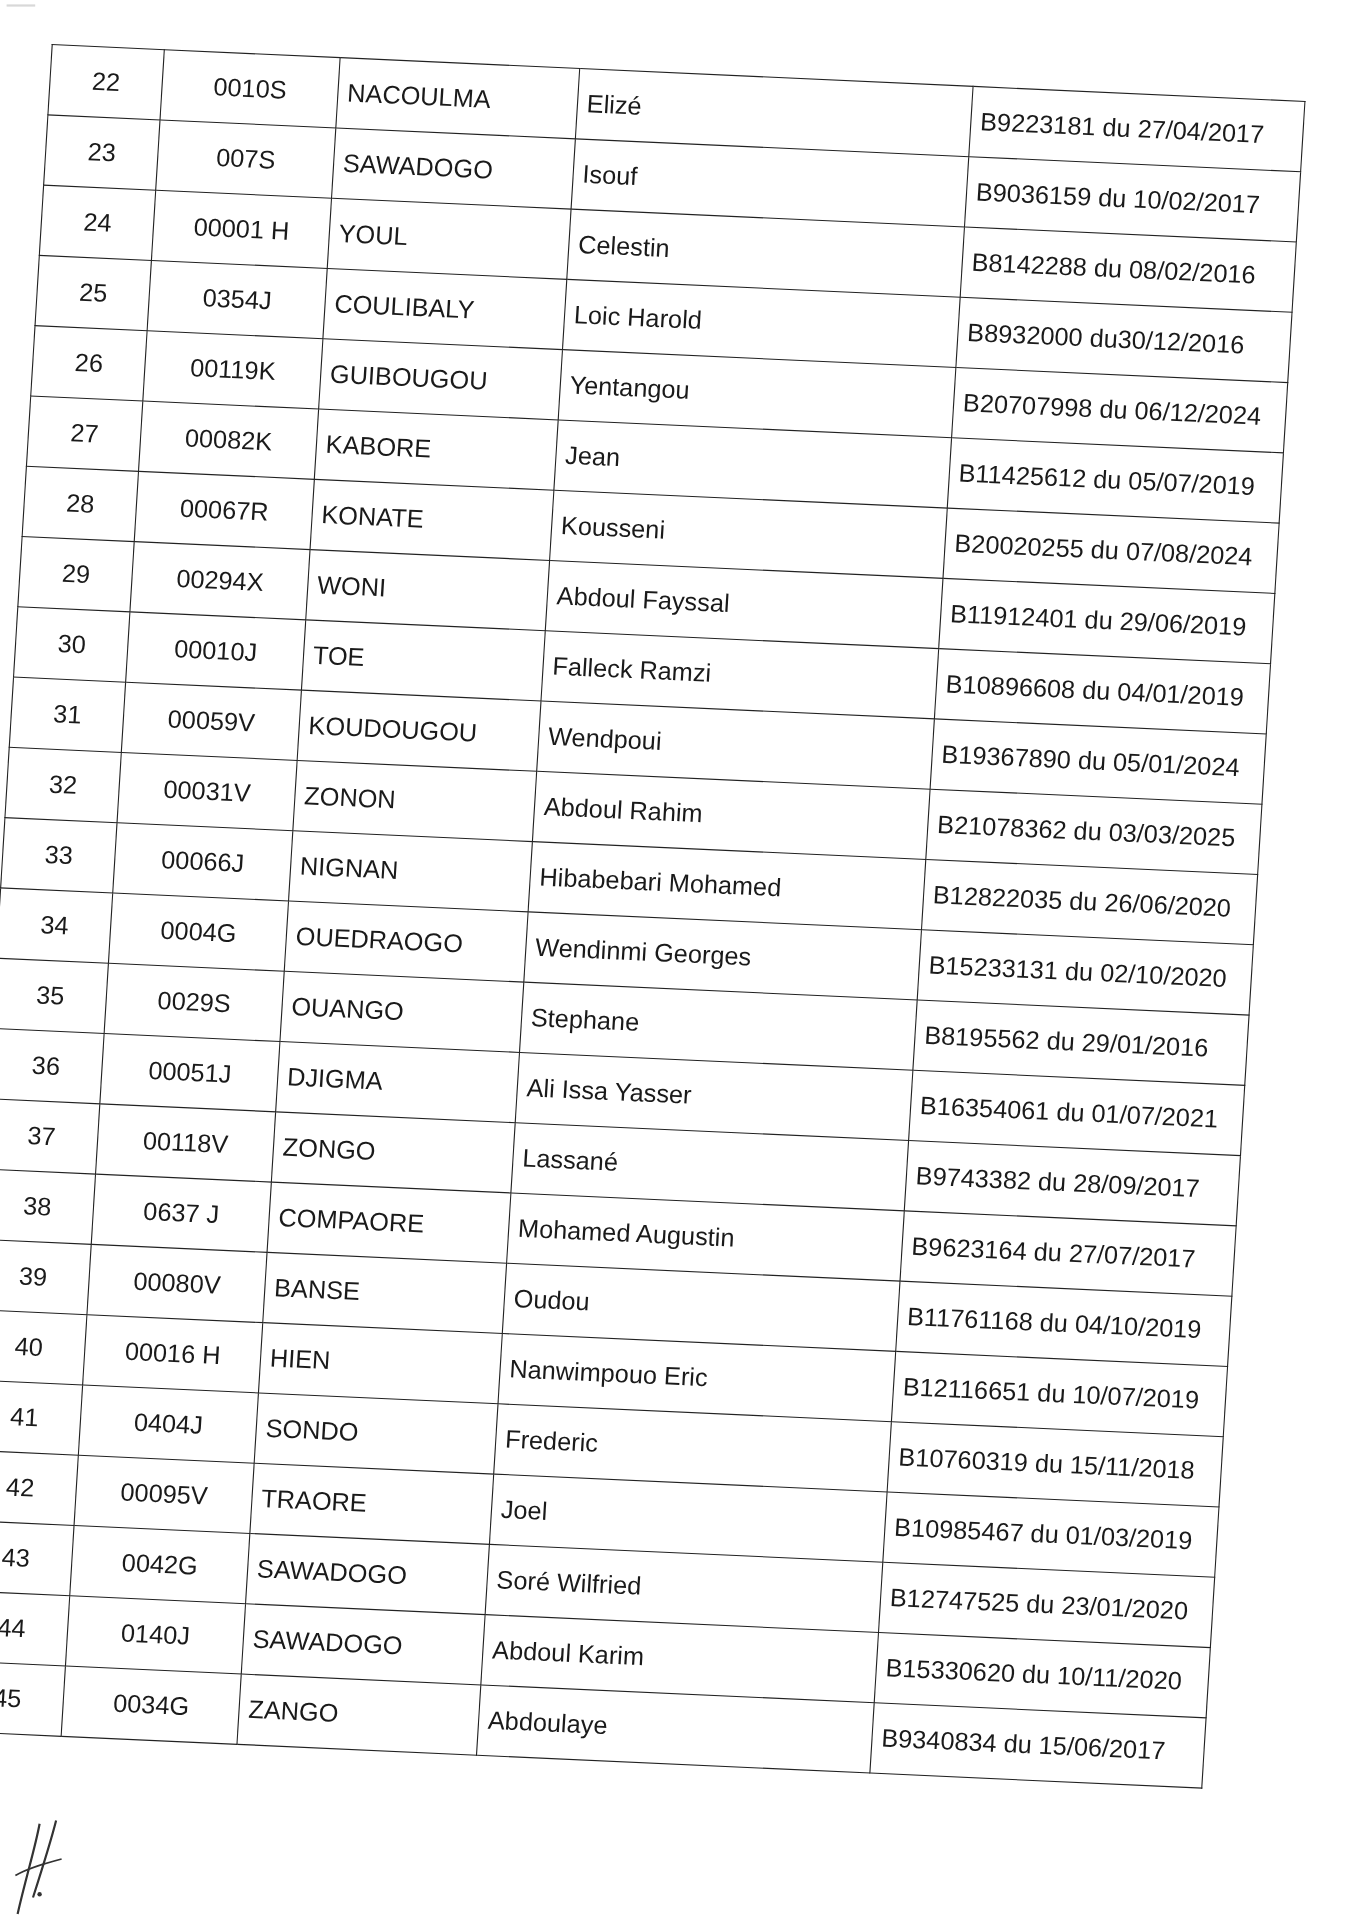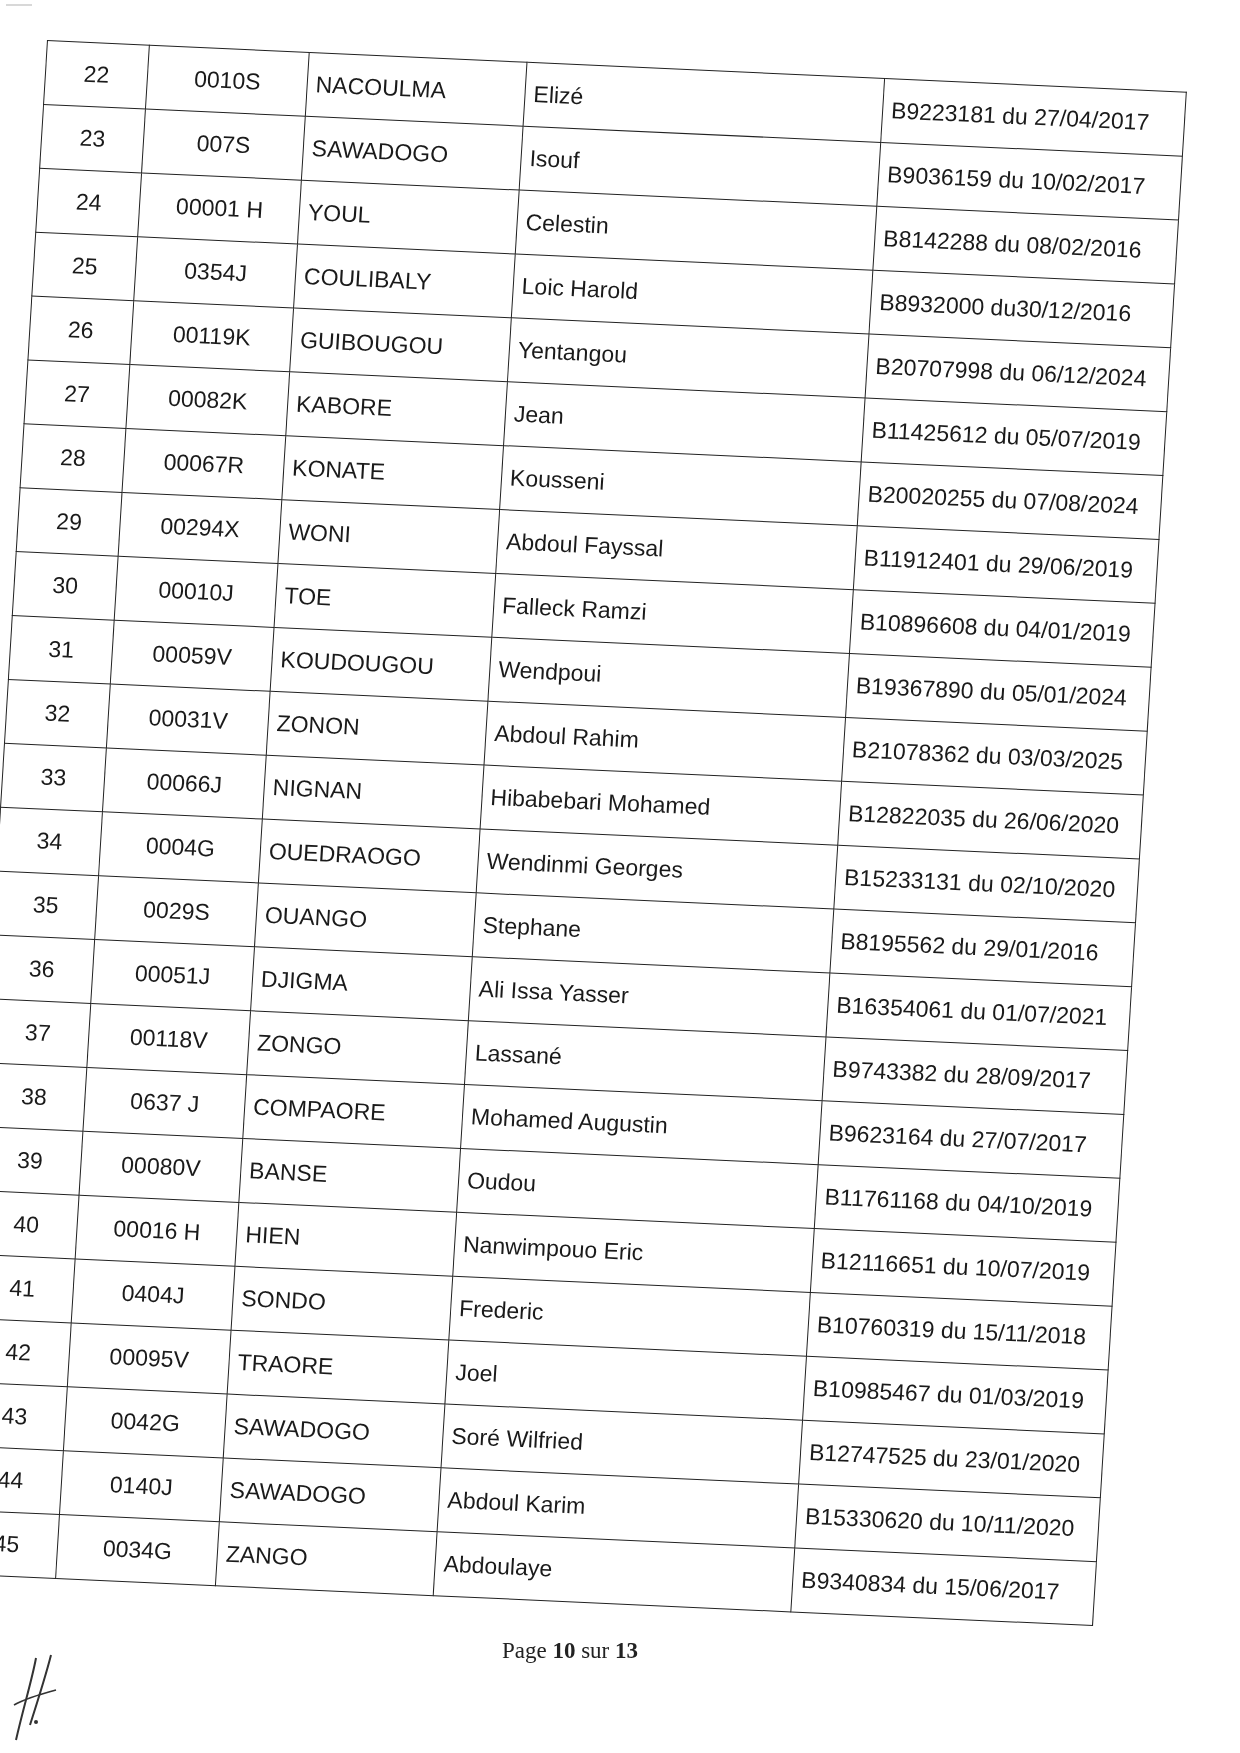--- a/index.html
+++ b/index.html
@@ -260,26 +260,20 @@
             <td class="num">45</td>
             <td class="mat">0034G</td>
             <td class="nom">ZANGO</td>
             <td class="pre">Abdoulaye</td>
             <td class="doc">B9340834 du 15/06/2017</td>
           </tr>
         </tbody>
     </table>
   </div>
 
-  <div class="footer">
-    <span>Page</span>
-    <b>10</b>
-    <span>sur</span>
-    <b>13</b>
-  </div>
 
   <svg class="signature" viewBox="0 0 60 100">
     <path d="M30 8 C 26 30, 18 55, 10 90" stroke="#333" stroke-width="2" fill="none"></path>
     <path d="M45 5 C 40 25, 32 50, 24 75" stroke="#333" stroke-width="2" fill="none"></path>
     <path d="M8 55 C 20 48, 35 44, 50 40" stroke="#333" stroke-width="1.6" fill="none"></path>
     <circle cx="30" cy="72" r="2" fill="#333"></circle>
   </svg>
 </div>
 
 </body></html>

